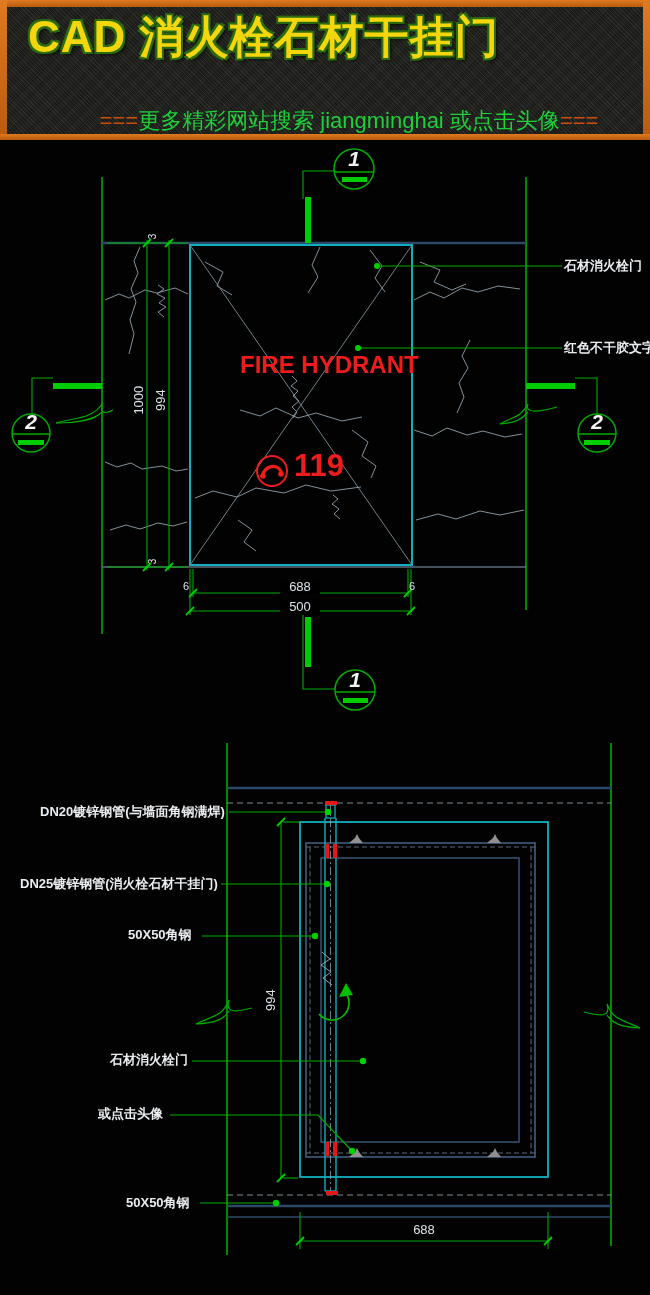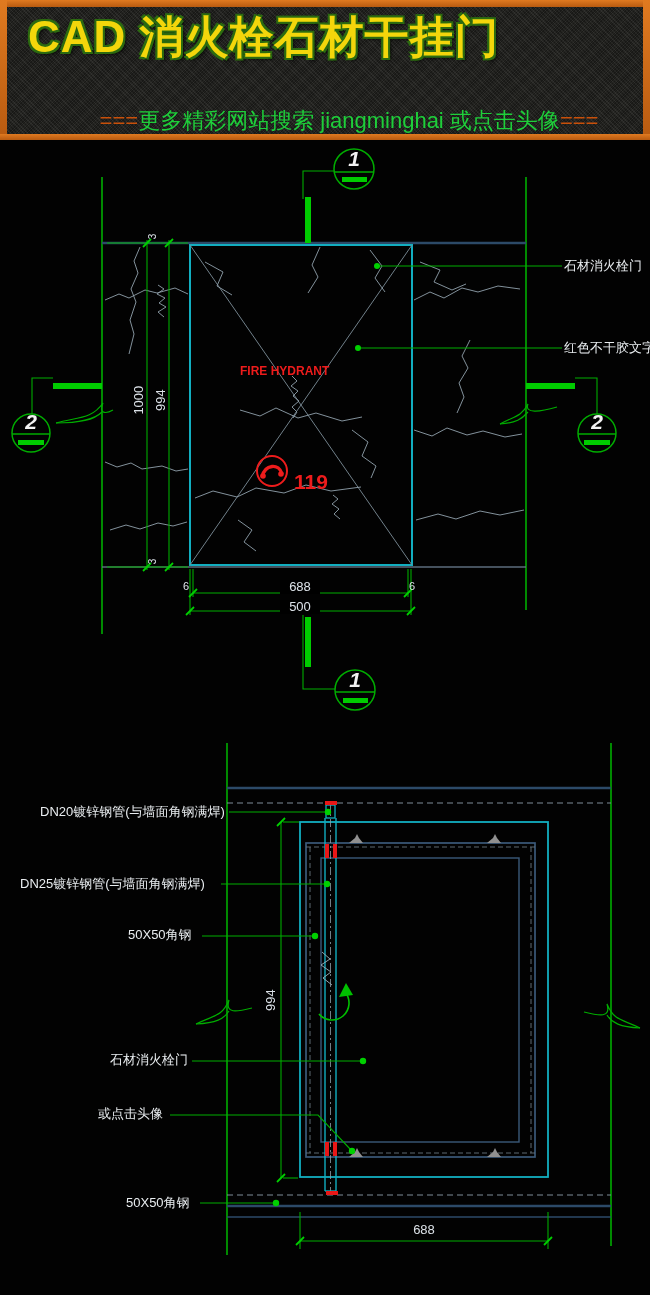--- a/index.html
+++ b/index.html
@@ -18,21 +18,21 @@
   .frame.divider{left:0;top:134px;width:650px;height:6px;}
   .title1,.title2{position:absolute;color:#f3d60b;font-weight:bold;white-space:pre;
     text-shadow:-2px -2px 0 #2c6b10,2px -2px 0 #2c6b10,-2px 2px 0 #2c6b10,2px 2px 0 #2c6b10,3px 3px 3px rgba(0,0,0,.7);}
   .title1{left:28px;top:8px;font-size:44px;letter-spacing:1px;}
   .title2{left:138px;top:58px;font-size:42px;letter-spacing:2px;}
   .subtitle{position:absolute;left:0;top:106px;width:650px;text-align:center;font-size:22px;
     font-weight:normal;white-space:pre;color:#1ecf3a;padding-left:24px;}
   .subtitle .eq{color:#c8500a;}
   
   .t{position:absolute;z-index:3;line-height:1.1;white-space:pre;}
-  .lbl{font-size:13px;font-weight:normal;color:#e9edf0;}
+  .lbl{font-size:13px;font-weight:bold;color:#e9edf0;}
   .r{}
   .dim{font-size:13px;color:#dce2e8;text-align:center;}
   .rot{transform:rotate(-90deg);transform-origin:center center;}
   .red{color:#ee1c1c;font-weight:bold;}
   .secnum{width:20px;text-align:center;font-size:21px;font-weight:bold;font-style:italic;color:#f2f2f2;}
   .mask{background:#000;}
   svg.art{position:absolute;left:0;top:0;z-index:1;}
 </style>
 </head>
 <body>
@@ -263,37 +263,37 @@
         <line x1="544" y1="1245" x2="552" y2="1237" stroke="#00d000" stroke-width="1.8"></line>
       </g>
     </g>
   </svg>
 
   <div class="t secnum" style="left:344px;top:147px;">1</div>
   <div class="t secnum" style="left:345px;top:668px;">1</div>
   <div class="t secnum" style="left:21px;top:410px;">2</div>
   <div class="t secnum" style="left:587px;top:410px;">2</div>
 
-  <div class="t red" style="left:240px;top:365px;width:124px;font-size:12px;">FIRE HYDRANT</div>
-  <div class="t red" style="left:294px;top:470px;font-size:21px;">119</div>
+  <div class="t red" style="left:240px;top:352px;width:124px;font-size:24px;">FIRE HYDRANT</div>
+  <div class="t red" style="left:294px;top:449px;font-size:31px;">119</div>
 
   <div class="t lbl" style="left:564px;top:259px;">石材消火栓门</div>
   <div class="t lbl" style="left:564px;top:341px;">红色不干胶文字</div>
 
   <div class="t dim rot" style="left:119px;top:393px;width:40px;">1000</div>
   <div class="t dim rot" style="left:141px;top:393px;width:40px;">994</div>
   <div class="t dim rot" style="left:142px;top:231px;width:20px;font-size:10px;">3</div>
   <div class="t dim rot" style="left:142px;top:556px;width:20px;font-size:10px;">3</div>
   <div class="t dim mask" style="left:280px;top:580px;width:40px;">688</div>
   <div class="t dim mask" style="left:280px;top:600px;width:40px;">500</div>
   <div class="t dim" style="left:180px;top:580px;width:12px;font-size:11px;">6</div>
   <div class="t dim" style="left:406px;top:580px;width:12px;font-size:11px;">6</div>
 
   <div class="t lbl r" style="left:40px;top:805px;width:186px;">DN20镀锌钢管(与墙面角钢满焊)</div>
-  <div class="t lbl r" style="left:20px;top:877px;width:198px;">DN25镀锌钢管(与墙面角钢满焊)</div>
+  <div class="t lbl r" style="left:20px;top:877px;width:198px;">DN25镀锌钢管(消火栓石材干挂门)</div>
   <div class="t lbl r" style="left:128px;top:928px;width:72px;">50X50角钢</div>
   <div class="t lbl r" style="left:110px;top:1053px;width:80px;">石材消火栓门</div>
   <div class="t lbl r" style="left:98px;top:1107px;width:68px;">或点击头像</div>
   <div class="t lbl r" style="left:126px;top:1196px;width:72px;">50X50角钢</div>
 
   <div class="t dim rot" style="left:251px;top:993px;width:40px;">994</div>
   <div class="t dim" style="left:404px;top:1223px;width:40px;">688</div>
 
 </div>
 

